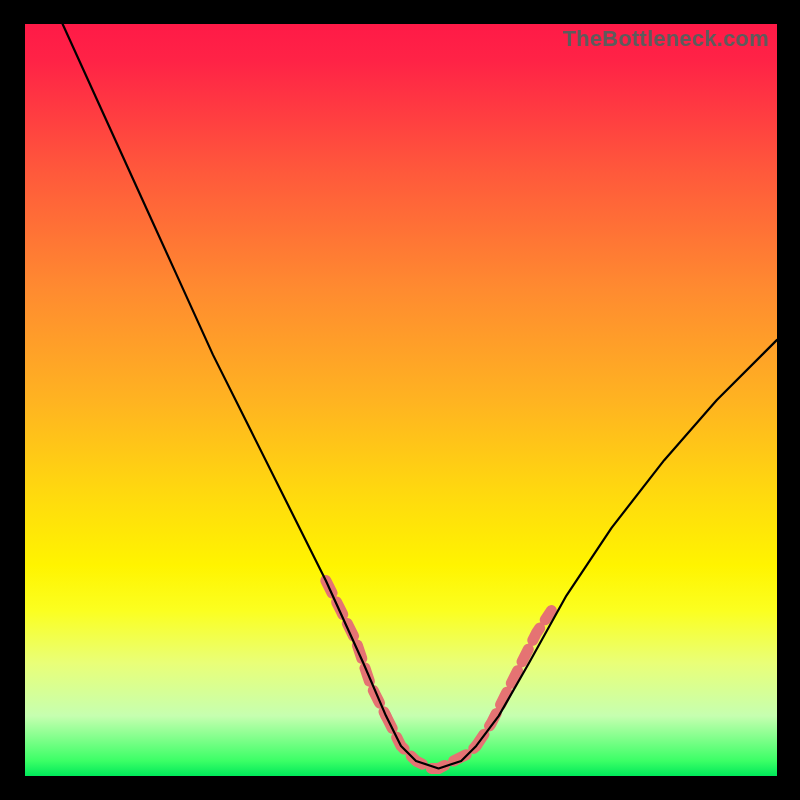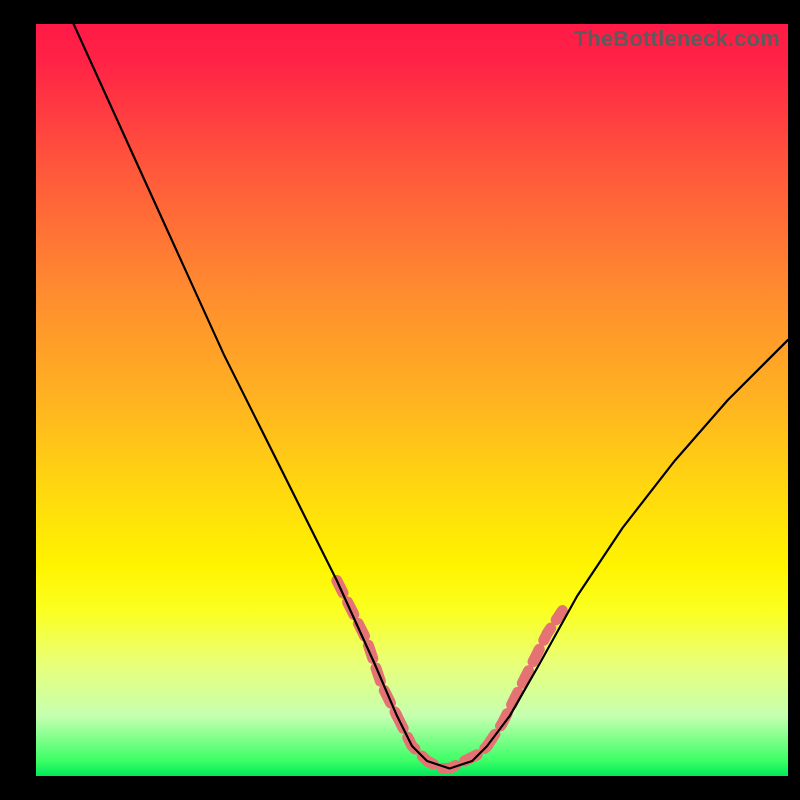--- a/index.html
+++ b/index.html
@@ -6,21 +6,21 @@
     margin: 0;
     padding: 0;
     width: 800px;
     height: 800px;
     background: #000000;
     overflow: hidden;
     font-family: Arial, Helvetica, sans-serif;
   }
   .frame {
     position: absolute;
-    left: 36px;
+    left: 25px;
     top: 24px;
     width: 752px;
     height: 752px;
     background: linear-gradient(to bottom,
       #ff1a47 0%,
       #ff2346 5%,
       #ff5a3b 20%,
       #ff8a30 35%,
       #ffb321 50%,
       #ffd80f 62%,

